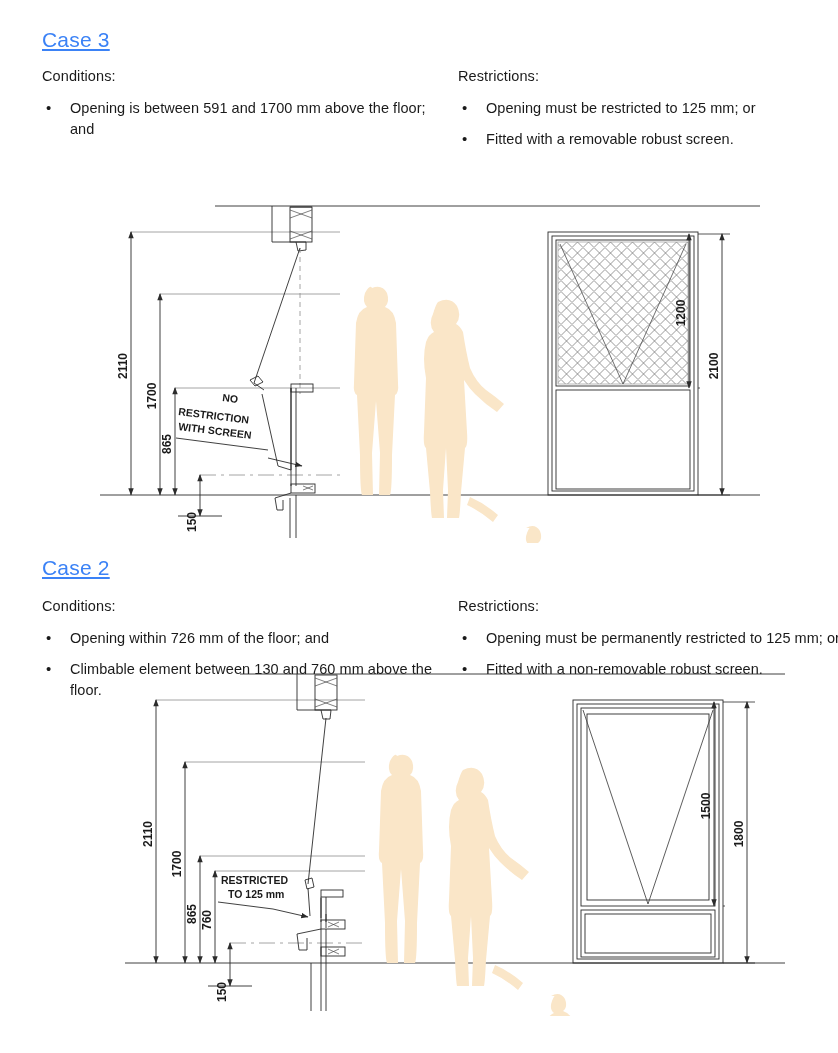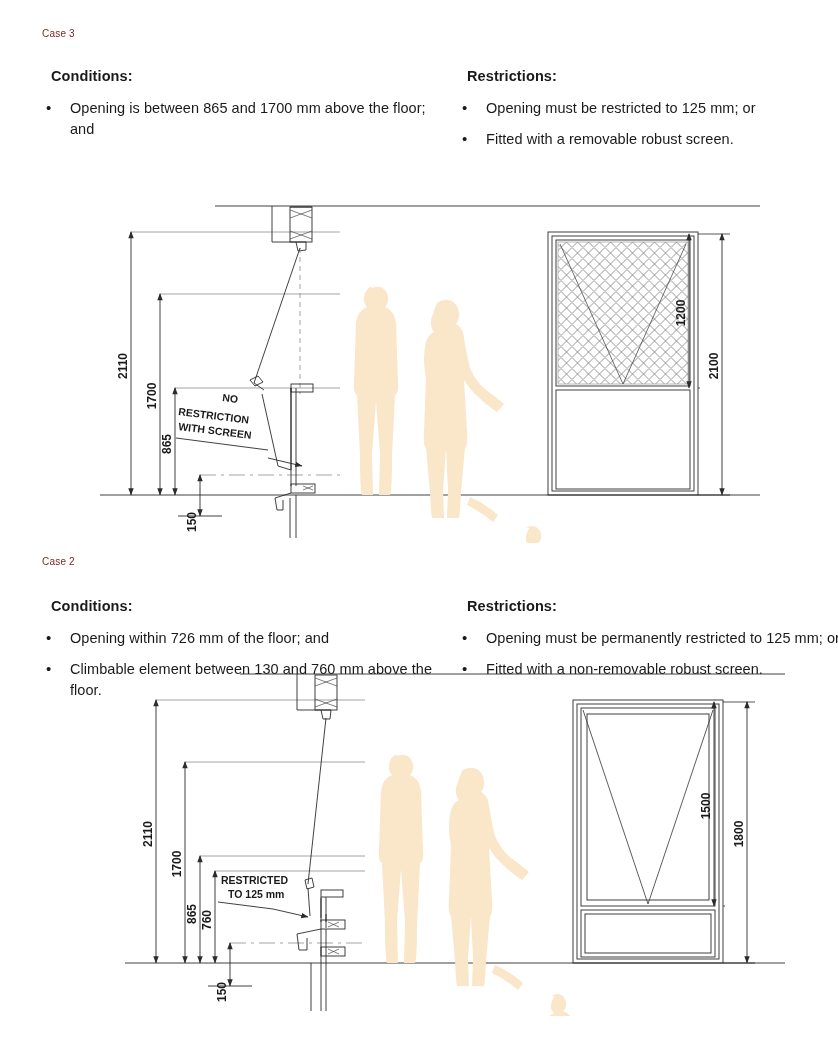--- a/index.html
+++ b/index.html
@@ -3,26 +3,26 @@
 <meta charset="utf-8">
 <style>
   html,body{margin:0;padding:0;background:#ffffff;}
   body{
     width:838px;height:1053px;position:relative;overflow:hidden;
     font-family:"Liberation Sans","DejaVu Sans",sans-serif;
     color:#1a1a1a;
   }
   .case-block{position:absolute;left:0;top:0;width:838px;}
   .case-title{
-    position:absolute;left:42px;font-size:10px;color:#7f1d1d;
-    letter-spacing:.2px;font-weight:400;
+    position:absolute;left:42px;font-size:21px;color:#3b82f6;
+    letter-spacing:.2px;font-weight:400;text-decoration:underline;
   }
   .col-left{position:absolute;left:42px;width:390px;}
   .col-right{position:absolute;left:458px;width:382px;}
-  .sec-label{font-size:14.5px;color:#1a1a1a;margin:0 0 14px 9px;letter-spacing:.1px;font-weight:bold;}
+  .sec-label{font-size:14.5px;color:#1a1a1a;margin:0 0 14px 0;letter-spacing:.1px;}
   ul.bullets{list-style:none;margin:0;padding:0;}
   ul.bullets li{
     position:relative;padding-left:28px;margin-bottom:10px;
     font-size:14.5px;line-height:1.45;color:#1a1a1a;letter-spacing:.05px;
   }
   ul.bullets li::before{
     content:"\2022";position:absolute;left:4px;top:-1px;font-size:15px;color:#1a1a1a;
   }
   .drawing{position:absolute;left:0;}
   .drawing svg{display:block;}
@@ -30,21 +30,21 @@
 </head>
 <body>
 
 <div class="case-block">
 
   <div class="case-title" style="top:28px;">Case 3</div>
 
   <div class="col-left" style="top:68px;">
     <div class="sec-label">Conditions:</div>
     <ul class="bullets">
-      <li>Opening is between 865 and 1700 mm above the floor; and</li>
+      <li>Opening is between 591 and 1700 mm above the floor; and</li>
     </ul>
   </div>
 
   <div class="col-right" style="top:68px;">
     <div class="sec-label">Restrictions:</div>
     <ul class="bullets">
       <li>Opening must be restricted to 125 mm; or</li>
       <li>Fitted with a removable robust screen.</li>
     </ul>
   </div>

